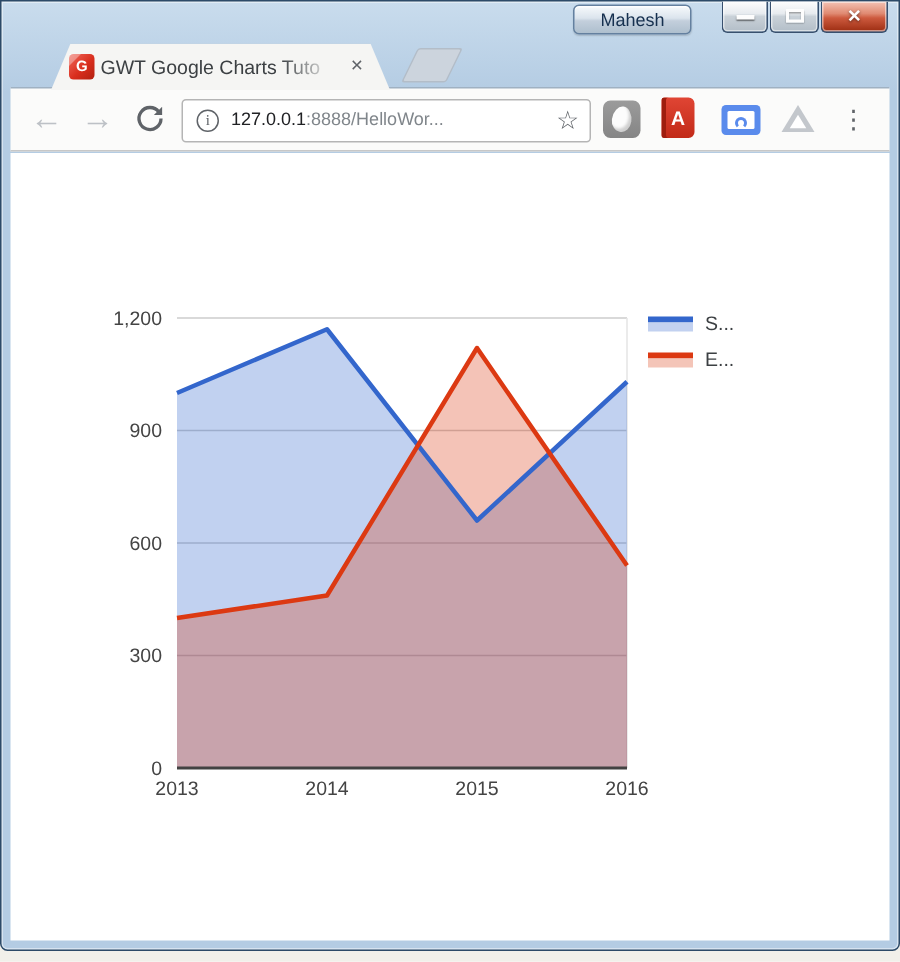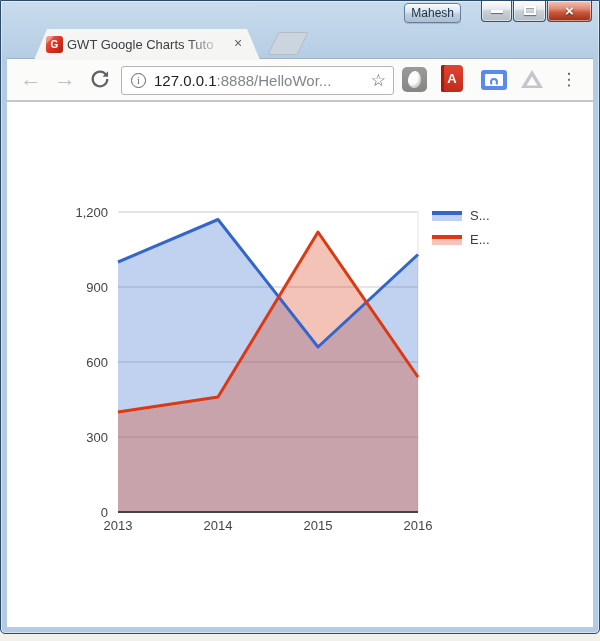--- a/index.html
+++ b/index.html
@@ -5,21 +5,21 @@
   * { margin:0; padding:0; box-sizing:border-box; }
   html,body { width:600px; height:641px; background:#f1f0ea; font-family:"Liberation Sans", sans-serif; overflow:hidden; }
 
   .window { position:absolute; left:0; top:0; width:600px; height:634px;
     background:linear-gradient(#c9dced, #b4cce3 60px, #b4cce3);
     border:1px solid #2c4a68; border-radius:0 0 5px 5px;
     box-shadow:inset 0 0 0 1px rgba(255,255,255,.45); }
 
   
   .titlebar { position:absolute; left:0; top:0; right:0; height:26px; }
-  .user-btn { position:absolute; right:138px; top:2px; height:20px; padding:0 6px;
+  .user-btn { position:absolute; right:138px; top:2px; height:20px; padding:0 17px;
     font-size:12px; color:#16304f; line-height:18px;
     background:linear-gradient(#f7fafc, #dbe4ed 45%, #c3cfdc 55%, #aebfce);
     border:1px solid #64809f; border-radius:4px;
     box-shadow:inset 0 1px 0 rgba(255,255,255,.85), 0 1px 1px rgba(0,0,0,.15); }
   .caption-group { position:absolute; right:7px; top:0; display:flex; gap:1px; }
   .cap-btn { height:21px; border:1px solid #38506e; border-top:none; border-radius:0 0 4px 4px;
     position:relative;
     background:linear-gradient(#fdfdfd, #e7ebef 40%, #c9d1d8 50%, #b3bec8);
     box-shadow:inset 0 0 0 1px rgba(255,255,255,.5); }
   .cap-min { width:31px; } .cap-max { width:33px; }
@@ -57,21 +57,21 @@
     background:#fbfbfa; border-top:1px solid #9fb1c2; border-bottom:1px solid #c7c7c7; z-index:2; }
   .nav-ico { position:absolute; top:6px; width:28px; height:28px; text-align:center;
     font-size:22px; line-height:28px; }
   .i-back { left:10px; color:#bdc1c6; }
   .i-fwd  { left:44px; color:#bdc1c6; }
   .i-reload { left:82px; top:9px; width:22px; height:22px; }
   .addressbar { position:absolute; left:114px; top:7px; width:273px; height:29px;
     background:#fff; border:1px solid #b5b5b5; border-radius:3px; }
   .info-ico { position:absolute; left:9px; top:6px; width:15px; height:15px; border:1.5px solid #5f6368;
     border-radius:50%; color:#5f6368; font-size:10px; text-align:center; line-height:14px; font-family:"Liberation Serif",serif; }
-  .url { position:absolute; left:32px; top:5px; font-size:15px; white-space:nowrap;text-align:center; }
+  .url { position:absolute; left:32px; top:5px; font-size:12px; white-space:nowrap;text-align:center; }
   .url-host { color:#202124; } .url-rest { color:#80868b; }
   .star { position:absolute; right:7px; top:3px; font-size:17px; color:#5f6368; }
   .ext { position:absolute; top:8px; border-radius:5px; }
   .ext1 { left:395px; width:25px; height:25px; background:linear-gradient(#9b9b9b,#858585); }
   .ext1 .blob { position:absolute; left:6px; top:4px; width:13px; height:17px; background:#fcfcfc;
     border-radius:50% 50% 48% 52% / 55% 55% 45% 45%; transform:rotate(8deg);
     box-shadow:inset -2px -2px 2px rgba(0,0,0,.18); }
   .ext2 { left:434px; top:6px; width:22px; height:27px; background:linear-gradient(#e04534,#c22a18);
     border-radius:2px 4px 4px 2px; color:#fff; font-weight:bold; font-size:13px; text-align:center; line-height:27px;
     box-shadow:inset 3px 0 0 #9e1d0e; }

